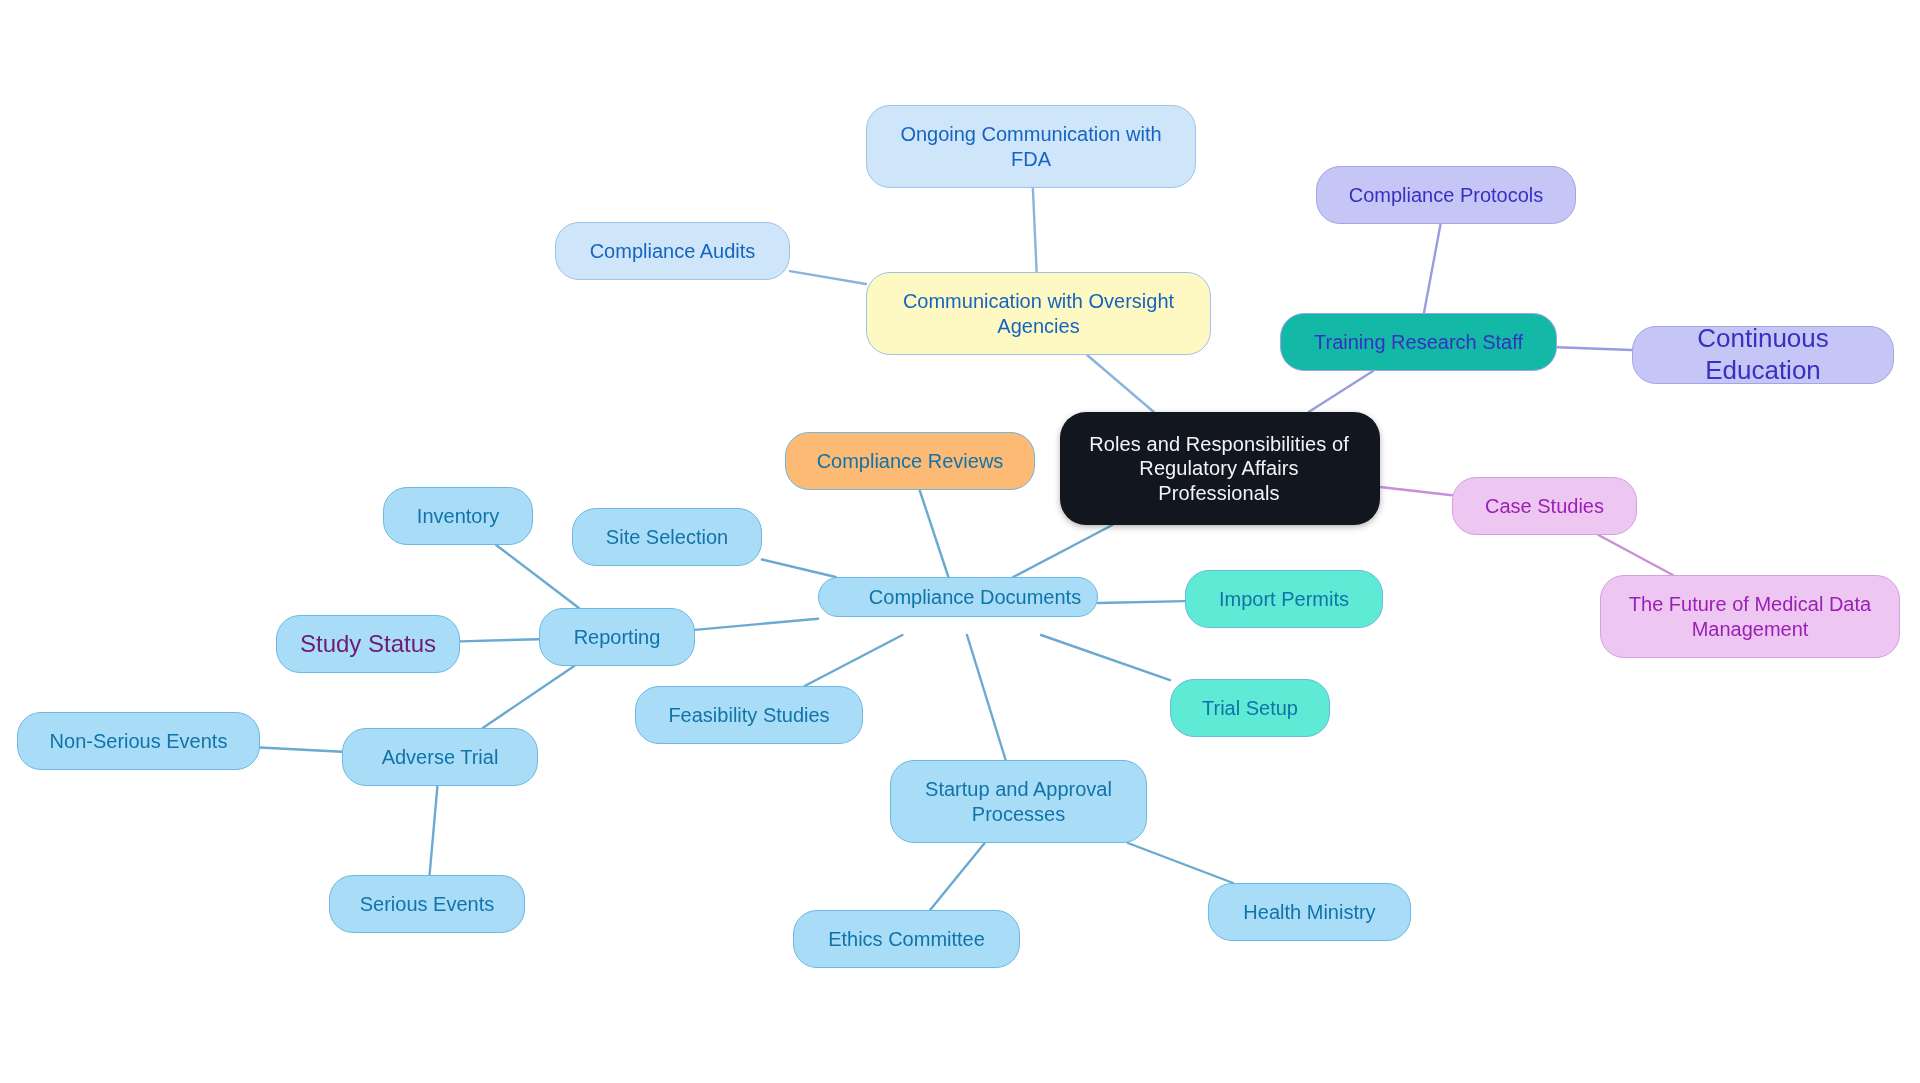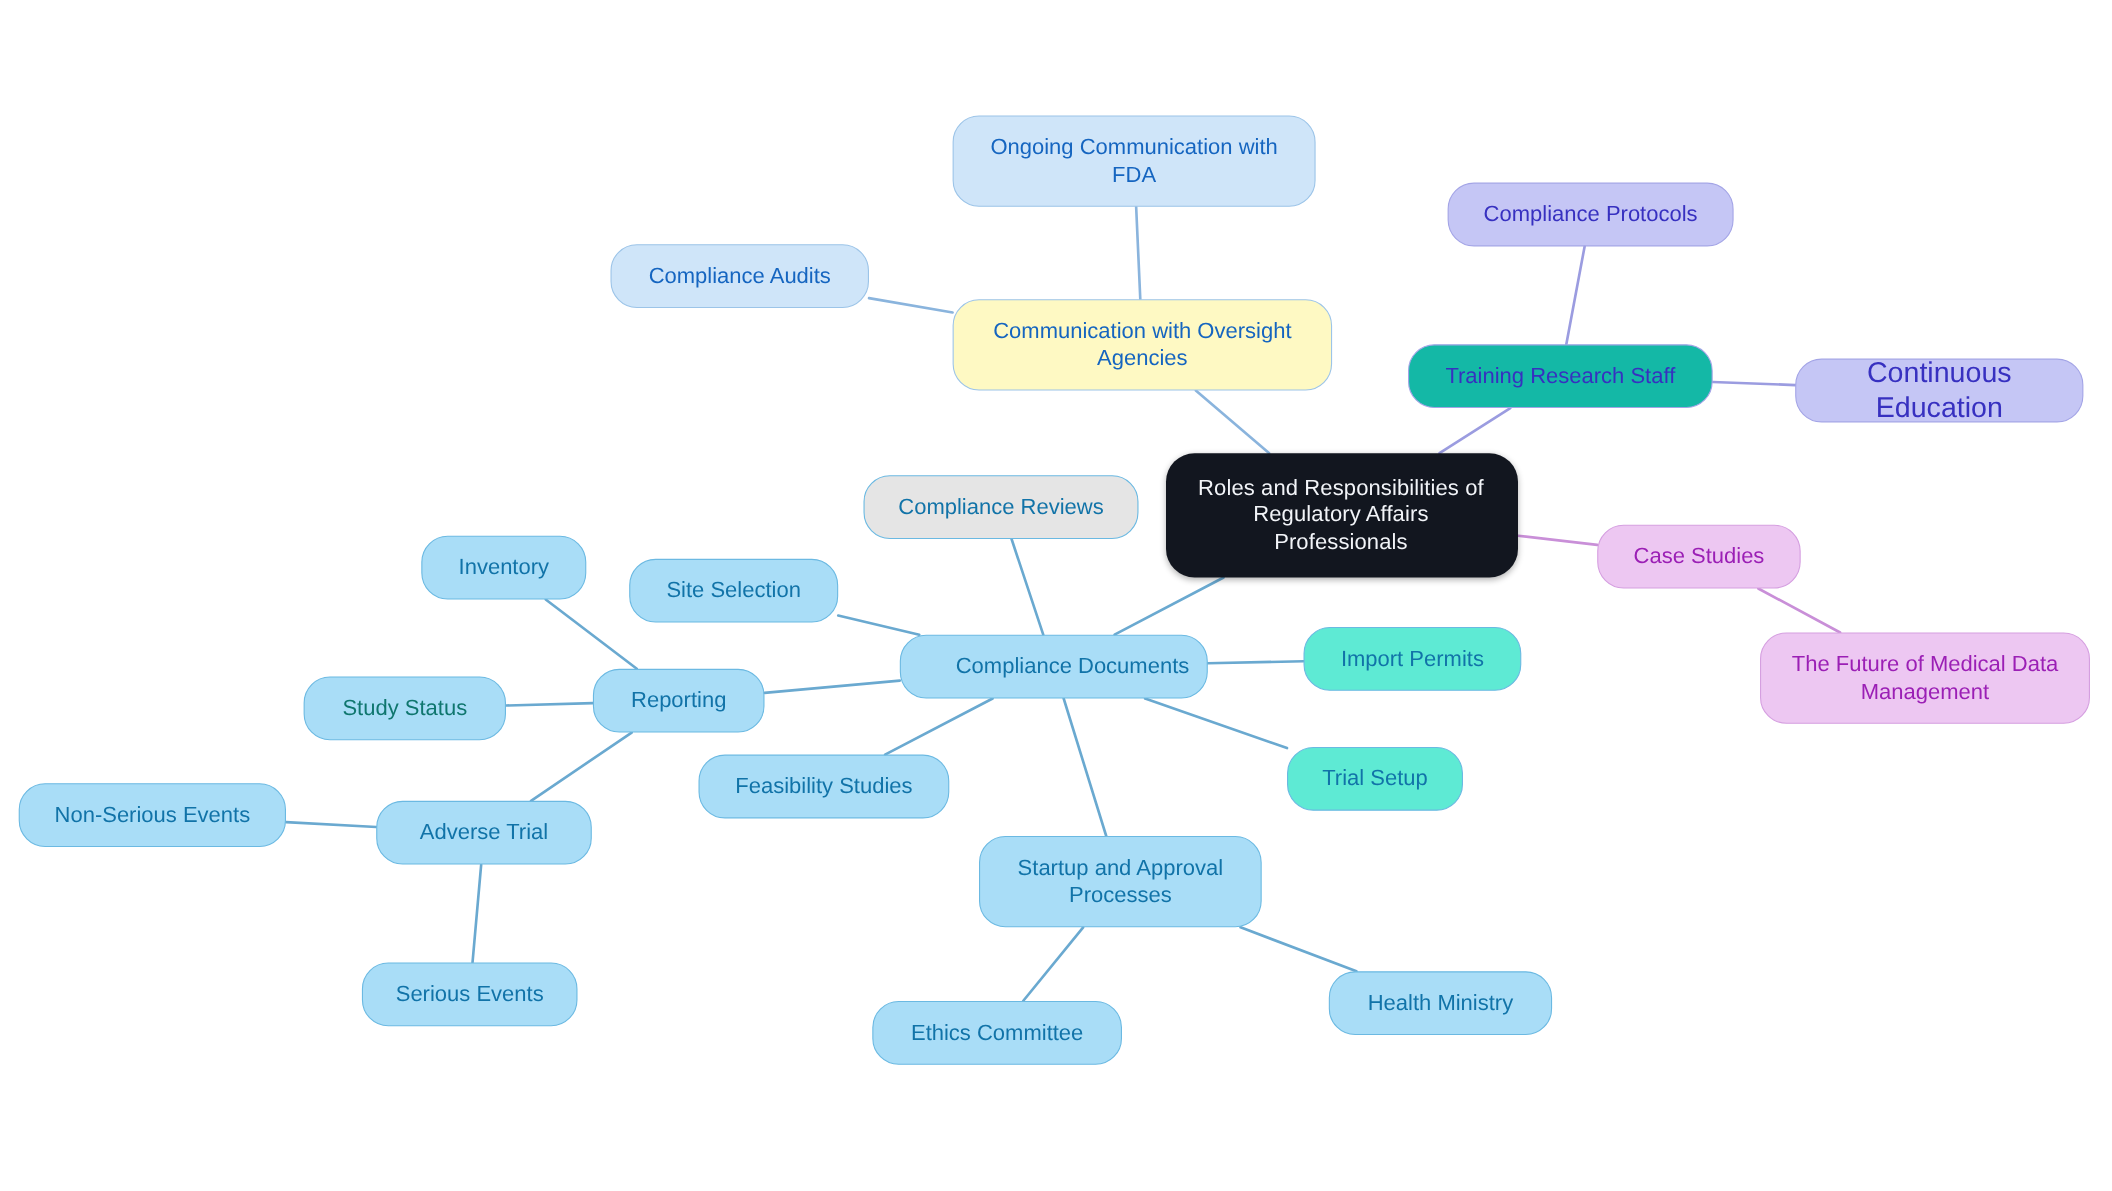--- a/index.html
+++ b/index.html
@@ -82,30 +82,30 @@
 Agencies</span></div>
       <div class="node" style="left: 866px; top: 105px; width: 330px; height: 83px; background: rgb(207, 229, 249); border-color: rgb(156, 196, 232); color: rgb(21, 101, 192); font-size: 20px;"><span>Ongoing Communication with
 FDA</span></div>
       <div class="node" style="left: 555px; top: 222px; width: 235px; height: 58px; background: rgb(207, 229, 249); border-color: rgb(156, 196, 232); color: rgb(21, 101, 192); font-size: 20px;"><span>Compliance Audits</span></div>
       <div class="node" style="left: 1280px; top: 313px; width: 277px; height: 58px; background: #14b8a6; border-color: rgb(163, 164, 230); color: rgb(55, 48, 192); font-size: 20px;"><span>Training Research Staff</span></div>
       <div class="node" style="left: 1316px; top: 166px; width: 260px; height: 58px; background: rgb(197, 198, 245); border-color: rgb(163, 164, 230); color: rgb(55, 48, 192); font-size: 20px;"><span>Compliance Protocols</span></div>
       <div class="node" style="left: 1632px; top: 326px; width: 262px; height: 58px; background: rgb(197, 198, 245); border-color: rgb(163, 164, 230); color: rgb(55, 48, 192); font-size: 26px;"><span>Continuous Education</span></div>
       <div class="node" style="left: 1452px; top: 477px; width: 185px; height: 58px; background: rgb(237, 199, 242); border-color: rgb(213, 159, 224); color: rgb(155, 31, 181); font-size: 20px;"><span>Case Studies</span></div>
       <div class="node" style="left: 1600px; top: 575px; width: 300px; height: 83px; background: rgb(237, 199, 242); border-color: rgb(213, 159, 224); color: rgb(155, 31, 181); font-size: 20px;"><span>The Future of Medical Data
 Management</span></div>
-      <div class="node" style="left: 818px; top: 577px; width: 280px; height: 58px; background: rgb(169, 221, 247); border-color: rgb(107, 185, 226); color: rgb(17, 115, 168); font-size: 20px; padding-left: 48px;"><span>Compliance Documents</span></div>
-      <div class="node" style="left: 785px; top: 432px; width: 250px; height: 58px; background: #e5e5e5; border-color: rgb(107, 185, 226); color: rgb(17, 115, 168); font-size: 20px;"><span>Compliance Reviews</span></div>
+      <div class="node" style="left: 818px; top: 577px; width: 280px; height: 40px; background: rgb(169, 221, 247); border-color: rgb(107, 185, 226); color: rgb(17, 115, 168); font-size: 20px; padding-left: 48px;"><span>Compliance Documents</span></div>
+      <div class="node" style="left: 785px; top: 432px; width: 250px; height: 58px; background: #fdba74; border-color: rgb(107, 185, 226); color: rgb(17, 115, 168); font-size: 20px;"><span>Compliance Reviews</span></div>
       <div class="node" style="left: 1185px; top: 570px; width: 198px; height: 58px; background: #5eead4; border-color: rgb(107, 185, 226); color: rgb(17, 115, 168); font-size: 20px;"><span>Import Permits</span></div>
       <div class="node" style="left: 1170px; top: 679px; width: 160px; height: 58px; background: #5eead4; border-color: rgb(107, 185, 226); color: rgb(17, 115, 168); font-size: 20px;"><span>Trial Setup</span></div>
       <div class="node" style="left: 635px; top: 686px; width: 228px; height: 58px; background: rgb(169, 221, 247); border-color: rgb(107, 185, 226); color: rgb(17, 115, 168); font-size: 20px;"><span>Feasibility Studies</span></div>
       <div class="node" style="left: 890px; top: 760px; width: 257px; height: 83px; background: rgb(169, 221, 247); border-color: rgb(107, 185, 226); color: rgb(17, 115, 168); font-size: 20px;"><span>Startup and Approval
 Processes</span></div>
       <div class="node" style="left: 793px; top: 910px; width: 227px; height: 58px; background: rgb(169, 221, 247); border-color: rgb(107, 185, 226); color: rgb(17, 115, 168); font-size: 20px;"><span>Ethics Committee</span></div>
       <div class="node" style="left: 1208px; top: 883px; width: 203px; height: 58px; background: rgb(169, 221, 247); border-color: rgb(107, 185, 226); color: rgb(17, 115, 168); font-size: 20px;"><span>Health Ministry</span></div>
       <div class="node" style="left: 539px; top: 608px; width: 156px; height: 58px; background: rgb(169, 221, 247); border-color: rgb(107, 185, 226); color: rgb(17, 115, 168); font-size: 20px;"><span>Reporting</span></div>
       <div class="node" style="left: 383px; top: 487px; width: 150px; height: 58px; background: rgb(169, 221, 247); border-color: rgb(107, 185, 226); color: rgb(17, 115, 168); font-size: 20px; justify-content: center;"><span>Inventory</span></div>
       <div class="node" style="left: 572px; top: 508px; width: 190px; height: 58px; background: rgb(169, 221, 247); border-color: rgb(107, 185, 226); color: rgb(17, 115, 168); font-size: 20px;"><span>Site Selection</span></div>
-      <div class="node" style="left: 276px; top: 615px; width: 184px; height: 58px; background: rgb(169, 221, 247); border-color: rgb(107, 185, 226); color: #0f766e; font-size: 20px;"><span>Study Status</span></div>
+      <div class="node" style="left: 276px; top: 615px; width: 184px; height: 58px; background: rgb(169, 221, 247); border-color: rgb(107, 185, 226); color: #701a75; font-size: 24px;"><span>Study Status</span></div>
       <div class="node" style="left: 342px; top: 728px; width: 196px; height: 58px; background: rgb(169, 221, 247); border-color: rgb(107, 185, 226); color: rgb(17, 115, 168); font-size: 20px;"><span>Adverse Trial</span></div>
       <div class="node" style="left: 17px; top: 712px; width: 243px; height: 58px; background: rgb(169, 221, 247); border-color: rgb(107, 185, 226); color: rgb(17, 115, 168); font-size: 20px;"><span>Non-Serious Events</span></div>
       <div class="node" style="left: 329px; top: 875px; width: 196px; height: 58px; background: rgb(169, 221, 247); border-color: rgb(107, 185, 226); color: rgb(17, 115, 168); font-size: 20px;"><span>Serious Events</span></div>
     </div>
 </div>
 
 </body></html>

